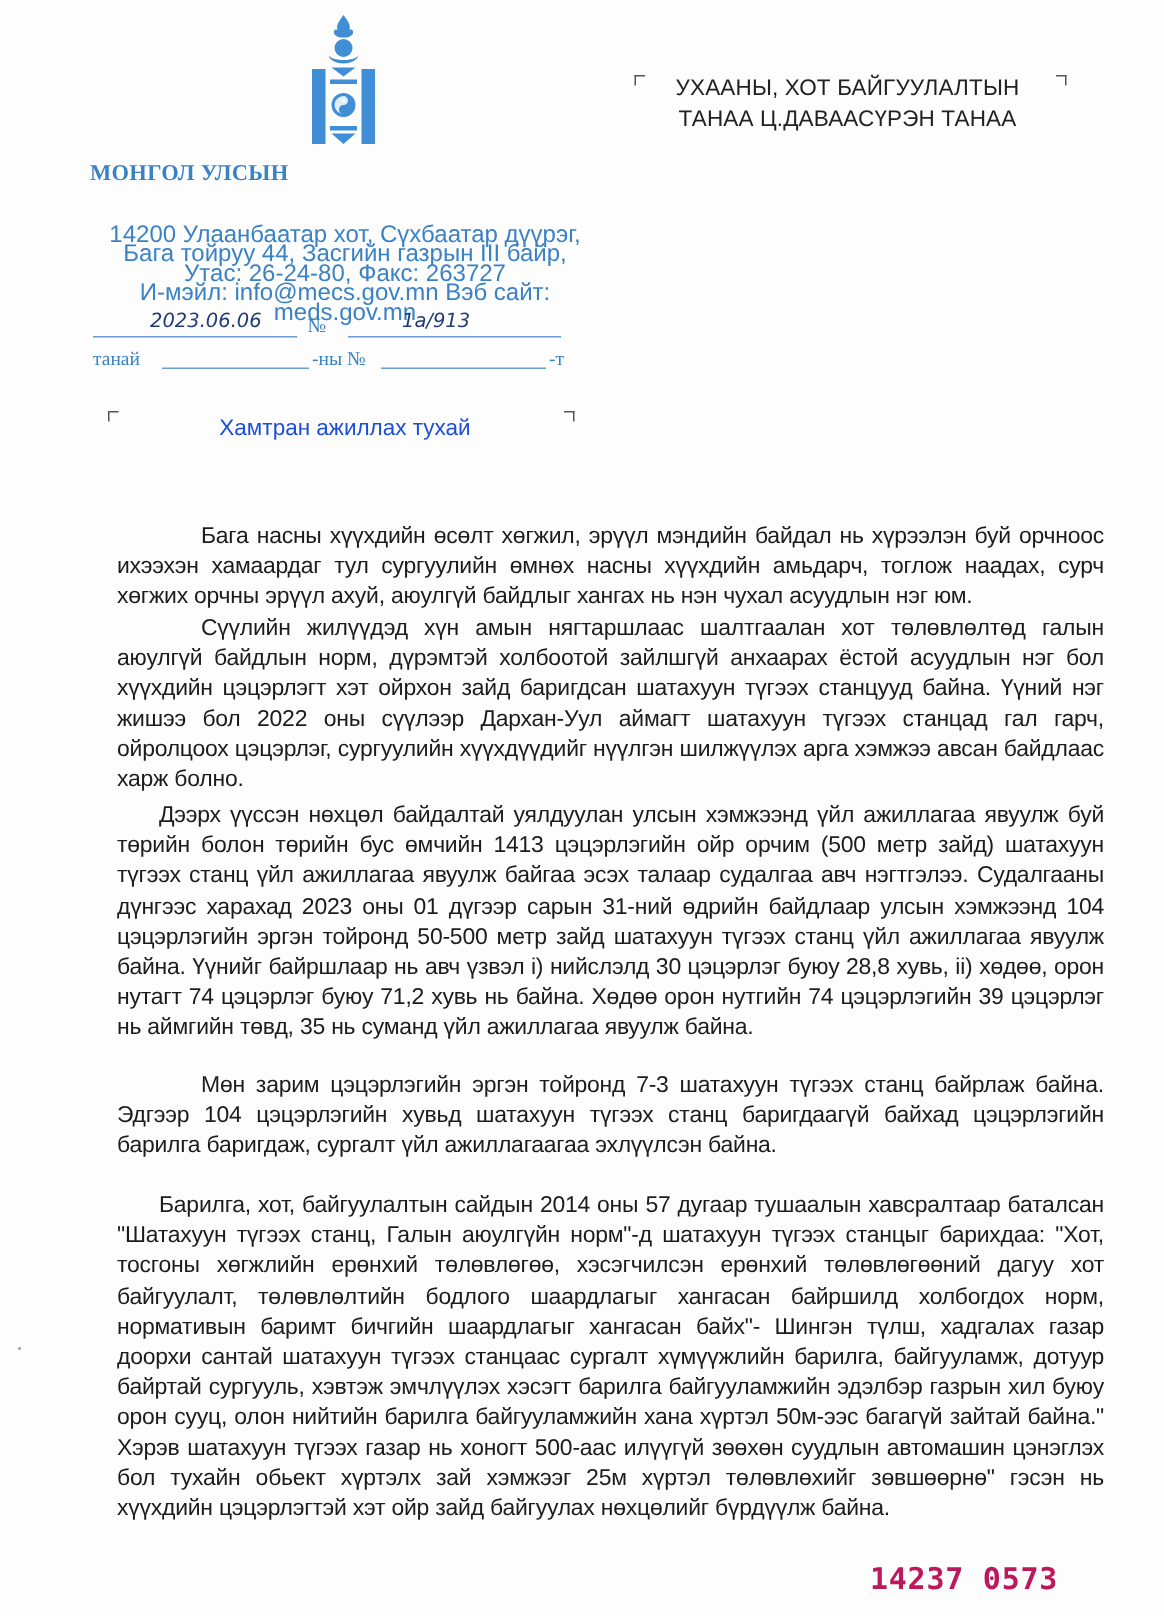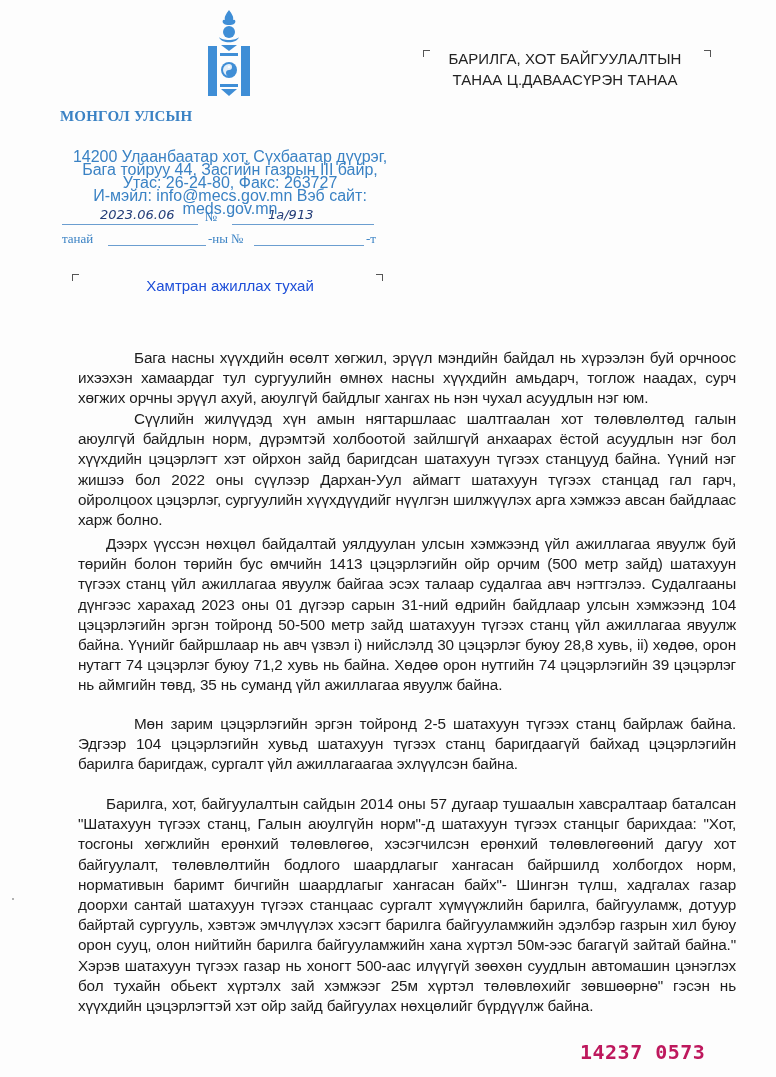--- a/index.html
+++ b/index.html
@@ -199,30 +199,30 @@
     <div class="label-blue" style="left:62px; top:231px;">танай</div>
     <div class="line" style="left:108px; top:245px; width:98px;"></div>
     <div class="label-blue" style="left:208px; top:231px;">-ны №</div>
     <div class="line" style="left:254px; top:245px; width:110px;"></div>
     <div class="label-blue" style="left:366px; top:231px;">-т</div>
   </div>
 
   <div class="bracket br-tl" style="left:423px; top:50px;"></div>
   <div class="bracket br-tr" style="left:704px; top:50px;"></div>
   <div class="recipient">
-    <div>БАРИЛГА, ХОТ БАЙГУУЛАЛТЫН</div>
+    <div>УХААНЫ, ХОТ БАЙГУУЛАЛТЫН</div>
     <div>ТАНАА Ц.ДАВААСҮРЭН ТАНАА</div>
   </div>
 
   <div class="bracket br-tl" style="left:72px; top:274px;"></div>
   <div class="bracket br-tr" style="left:376px; top:274px;"></div>
   <div class="subject">Хамтран ажиллах тухай</div>
 
   <p class="body-text p1">Бага насны хүүхдийн өсөлт хөгжил, эрүүл мэндийн байдал нь хүрээлэн буй орчноос ихээхэн хамаардаг тул сургуулийн өмнөх насны хүүхдийн амьдарч, тоглож наадах, сурч хөгжих орчны эрүүл ахуй, аюулгүй байдлыг хангах нь нэн чухал асуудлын нэг юм.</p>
   <p class="body-text p2">Сүүлийн жилүүдэд хүн амын нягтаршлаас шалтгаалан хот төлөвлөлтөд галын аюулгүй байдлын норм, дүрэмтэй холбоотой зайлшгүй анхаарах ёстой асуудлын нэг бол хүүхдийн цэцэрлэгт хэт ойрхон зайд баригдсан шатахуун түгээх станцууд байна. Үүний нэг жишээ бол 2022 оны сүүлээр Дархан-Уул аймагт шатахуун түгээх станцад гал гарч, ойролцоох цэцэрлэг, сургуулийн хүүхдүүдийг нүүлгэн шилжүүлэх арга хэмжээ авсан байдлаас харж болно.</p>
   <p class="body-text p3">Дээрх үүссэн нөхцөл байдалтай уялдуулан улсын хэмжээнд үйл ажиллагаа явуулж буй төрийн болон төрийн бус өмчийн 1413 цэцэрлэгийн ойр орчим (500 метр зайд) шатахуун түгээх станц үйл ажиллагаа явуулж байгаа эсэх талаар судалгаа авч нэгтгэлээ. Судалгааны дүнгээс харахад 2023 оны 01 дүгээр сарын 31-ний өдрийн байдлаар улсын хэмжээнд 104 цэцэрлэгийн эргэн тойронд 50-500 метр зайд шатахуун түгээх станц үйл ажиллагаа явуулж байна. Үүнийг байршлаар нь авч үзвэл i) нийслэлд 30 цэцэрлэг буюу 28,8 хувь, ii) хөдөө, орон нутагт 74 цэцэрлэг буюу 71,2 хувь нь байна. Хөдөө орон нутгийн 74 цэцэрлэгийн 39 цэцэрлэг нь аймгийн төвд, 35 нь суманд үйл ажиллагаа явуулж байна.</p>
-  <p class="body-text p4">Мөн зарим цэцэрлэгийн эргэн тойронд 2-5 шатахуун түгээх станц байрлаж байна. Эдгээр 104 цэцэрлэгийн хувьд шатахуун түгээх станц баригдаагүй байхад цэцэрлэгийн барилга баригдаж, сургалт үйл ажиллагаагаа эхлүүлсэн байна.</p>
+  <p class="body-text p4">Мөн зарим цэцэрлэгийн эргэн тойронд 7-3 шатахуун түгээх станц байрлаж байна. Эдгээр 104 цэцэрлэгийн хувьд шатахуун түгээх станц баригдаагүй байхад цэцэрлэгийн барилга баригдаж, сургалт үйл ажиллагаагаа эхлүүлсэн байна.</p>
   <p class="body-text p5">Барилга, хот, байгуулалтын сайдын 2014 оны 57 дугаар тушаалын хавсралтаар баталсан "Шатахуун түгээх станц, Галын аюулгүйн норм"-д шатахуун түгээх станцыг барихдаа: "Хот, тосгоны хөгжлийн ерөнхий төлөвлөгөө, хэсэгчилсэн ерөнхий төлөвлөгөөний дагуу хот байгуулалт, төлөвлөлтийн бодлого шаардлагыг хангасан байршилд холбогдох норм, нормативын баримт бичгийн шаардлагыг хангасан байх"- Шингэн түлш, хадгалах газар доорхи сантай шатахуун түгээх станцаас сургалт хүмүүжлийн барилга, байгууламж, дотуур байртай сургууль, хэвтэж эмчлүүлэх хэсэгт барилга байгууламжийн эдэлбэр газрын хил буюу орон сууц, олон нийтийн барилга байгууламжийн хана хүртэл 50м-ээс багагүй зайтай байна." Хэрэв шатахуун түгээх газар нь хоногт 500-аас илүүгүй зөөхөн суудлын автомашин цэнэглэх бол тухайн обьект хүртэлх зай хэмжээг 25м хүртэл төлөвлөхийг зөвшөөрнө" гэсэн нь хүүхдийн цэцэрлэгтэй хэт ойр зайд байгуулах нөхцөлийг бүрдүүлж байна.</p>
 
   <div class="speck"></div>
 
   <div class="barcode">14237 0573</div>
 </div>
 
 </body></html>

